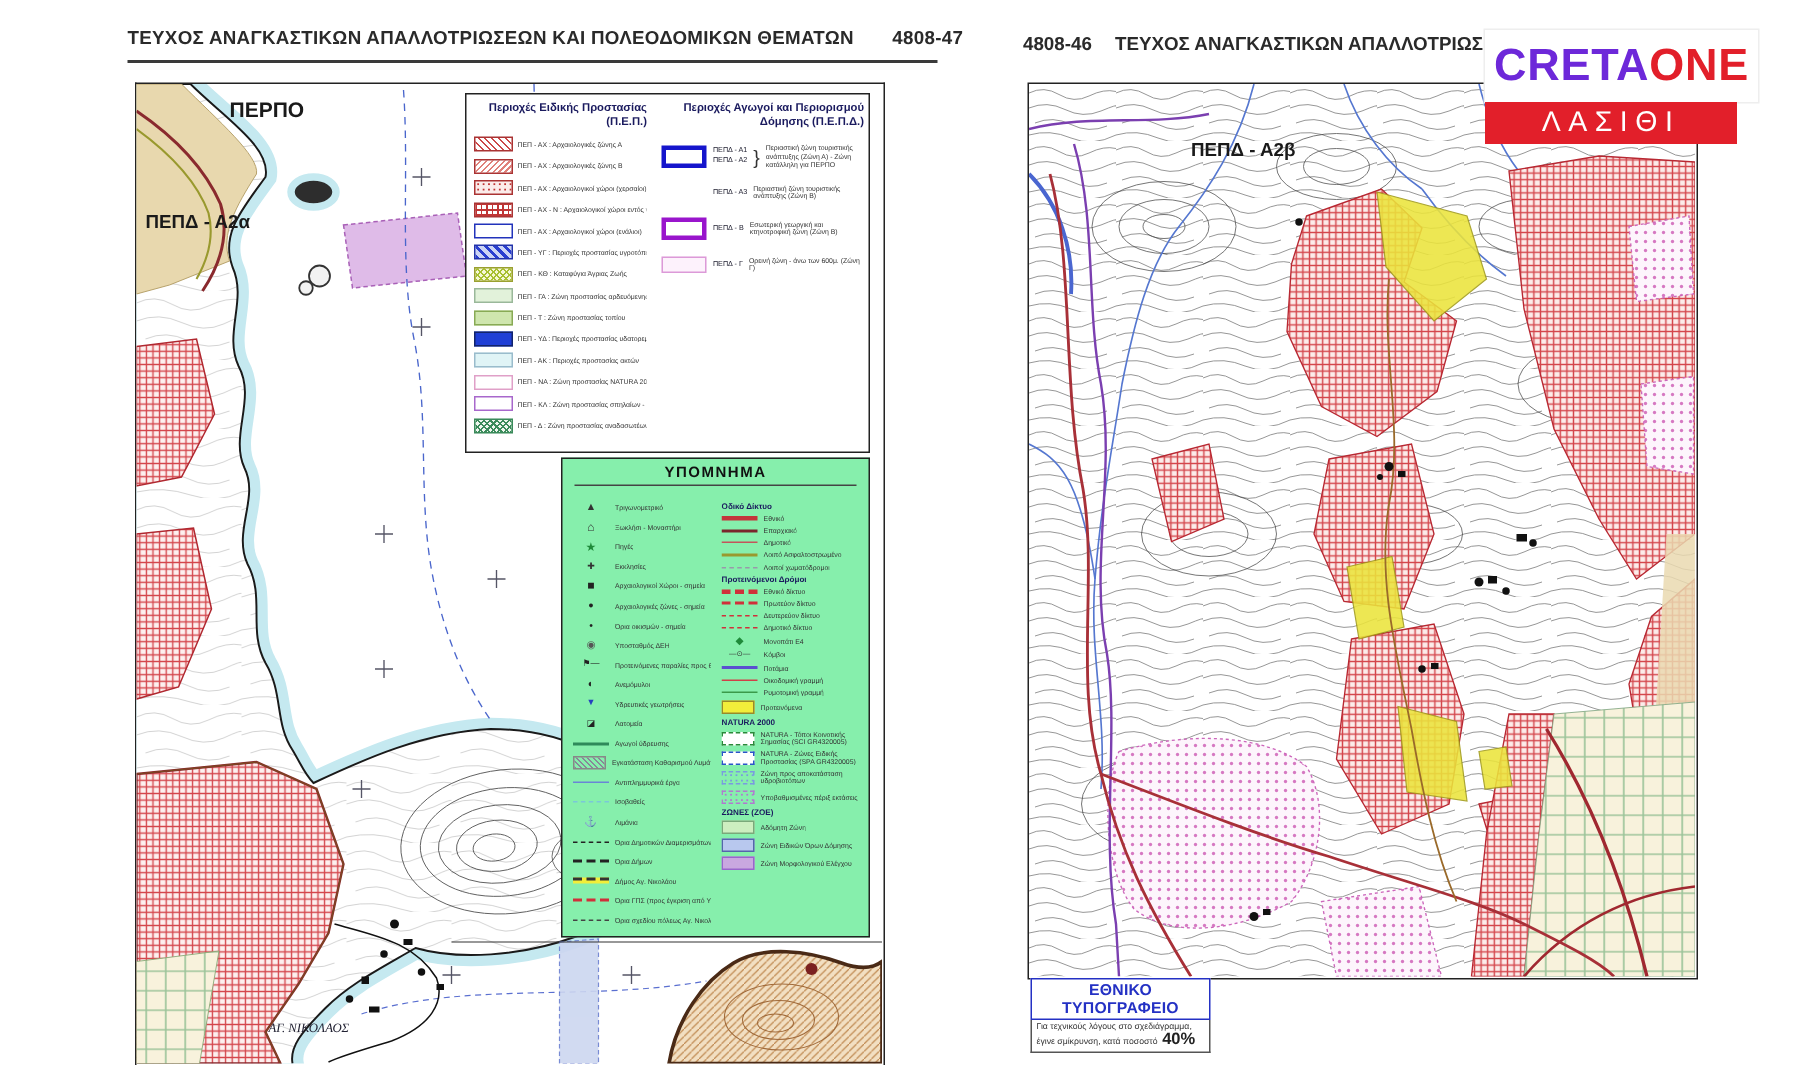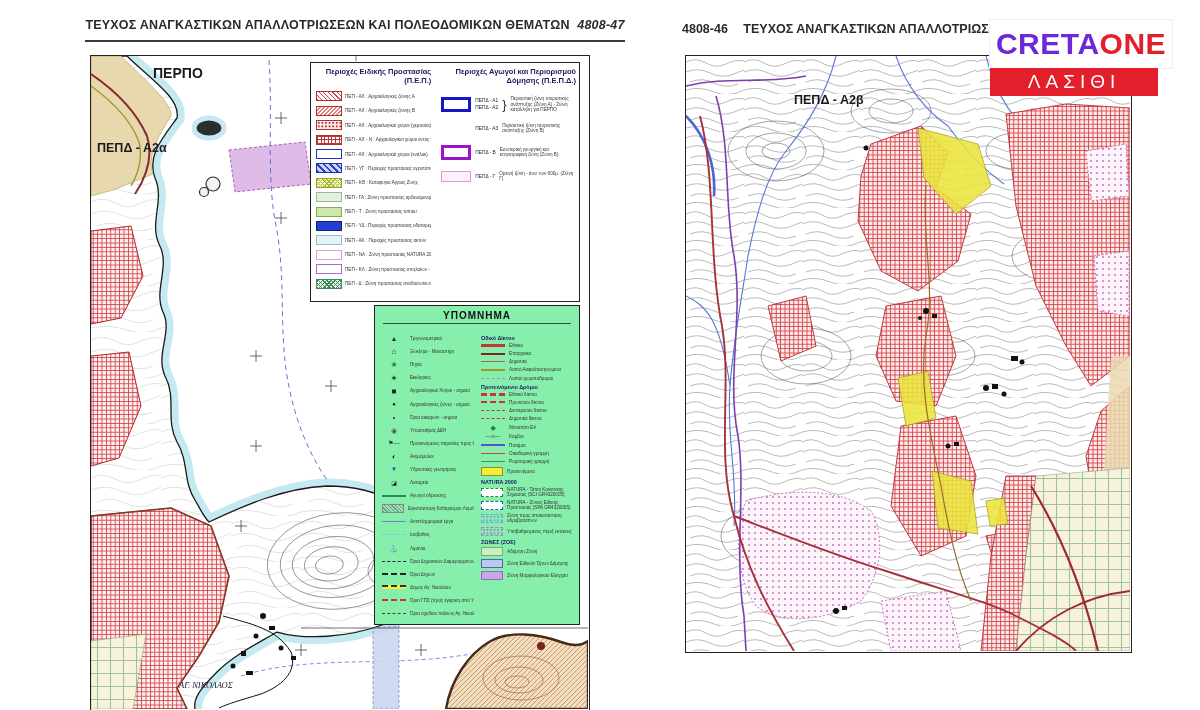--- a/index.html
+++ b/index.html
@@ -2,21 +2,21 @@
 <html><head>
 <meta charset="utf-8">
 <style>
   html,body{margin:0;padding:0;background:#fdfdfd;font-family:"Liberation Sans",sans-serif;}
   #stage{position:relative;width:1200px;height:710px;overflow:hidden;background:#ffffff;}
   .page{position:absolute;top:0;background:#fff;}
   #lpage{left:85px;width:540px;height:710px;}
   #rpage{left:672px;width:468px;height:710px;}
   
   .lheader{position:absolute;left:0;top:18px;width:100%;text-align:center;font-weight:bold;font-size:12.5px;color:#2a2a2a;letter-spacing:.2px;white-space:nowrap;}
-  .lheader .pgnum{font-weight:bold;margin-left:4px;font-style:italic;}
+  .lheader .pgnum{font-weight:bold;margin-left:22px;}
   .hrule{position:absolute;left:0;top:40px;width:100%;border-top:2px solid #3a3a3a;}
   .rheader{position:absolute;left:10px;top:22px;width:330px;font-weight:bold;font-size:12.5px;color:#2a2a2a;white-space:nowrap;overflow:hidden;}
   .rheader .pgnum{margin-right:12px;}
   
   #lmap{position:absolute;left:5px;top:55px;width:500px;height:655px;border:1.2px solid #222;border-bottom:none;box-sizing:border-box;background:#fff;}
   #rmap{position:absolute;left:13px;top:55px;width:447px;height:598px;border:1.2px solid #222;box-sizing:border-box;background:#fff;}
   svg{display:block;}
   
   #legend1{position:absolute;left:225px;top:62px;width:270px;height:240px;background:#fff;border:1.2px solid #222;box-sizing:border-box;display:flex;}
   .lcol{position:relative;box-sizing:border-box;padding:5px 3px 3px 5px;}
@@ -637,20 +637,30 @@
             <rect x="156" y="550" width="5" height="4"></rect>
           <circle cx="262" cy="390" r="2.5"></circle>
             <rect x="268" y="386" width="5" height="4"></rect>
           <circle cx="180" cy="92" r="2.5"></circle>
         </g>
 
         <text x="108" y="48" font-size="12.5" font-weight="bold" fill="#1a1a1a" font-family="Liberation Sans, sans-serif">ΠΕΠΔ - Α2β</text>
       </svg>
     </div>
 
+    <div id="printbox">
+      <div class="pb-title">ΕΘΝΙΚΟ ΤΥΠΟΓΡΑΦΕΙΟ</div>
+      <div class="pb-note">
+        <div>Για τεχνικούς λόγους στο σχεδιάγραμμα,</div>
+        <div class="pb-line2">
+          <span>έγινε σμίκρυνση, κατά ποσοστό</span>
+          <span class="pb-pct">40%</span>
+        </div>
+      </div>
+    </div>
   </div>
 
   <div id="logo">
     <div class="white-bar">
       <span class="brand">
         <span class="p1">CRETA</span><span class="p2">ONE</span>
       </span>
     </div>
     <div class="red-bar">
       <span class="region">ΛΑΣΙΘΙ</span>

